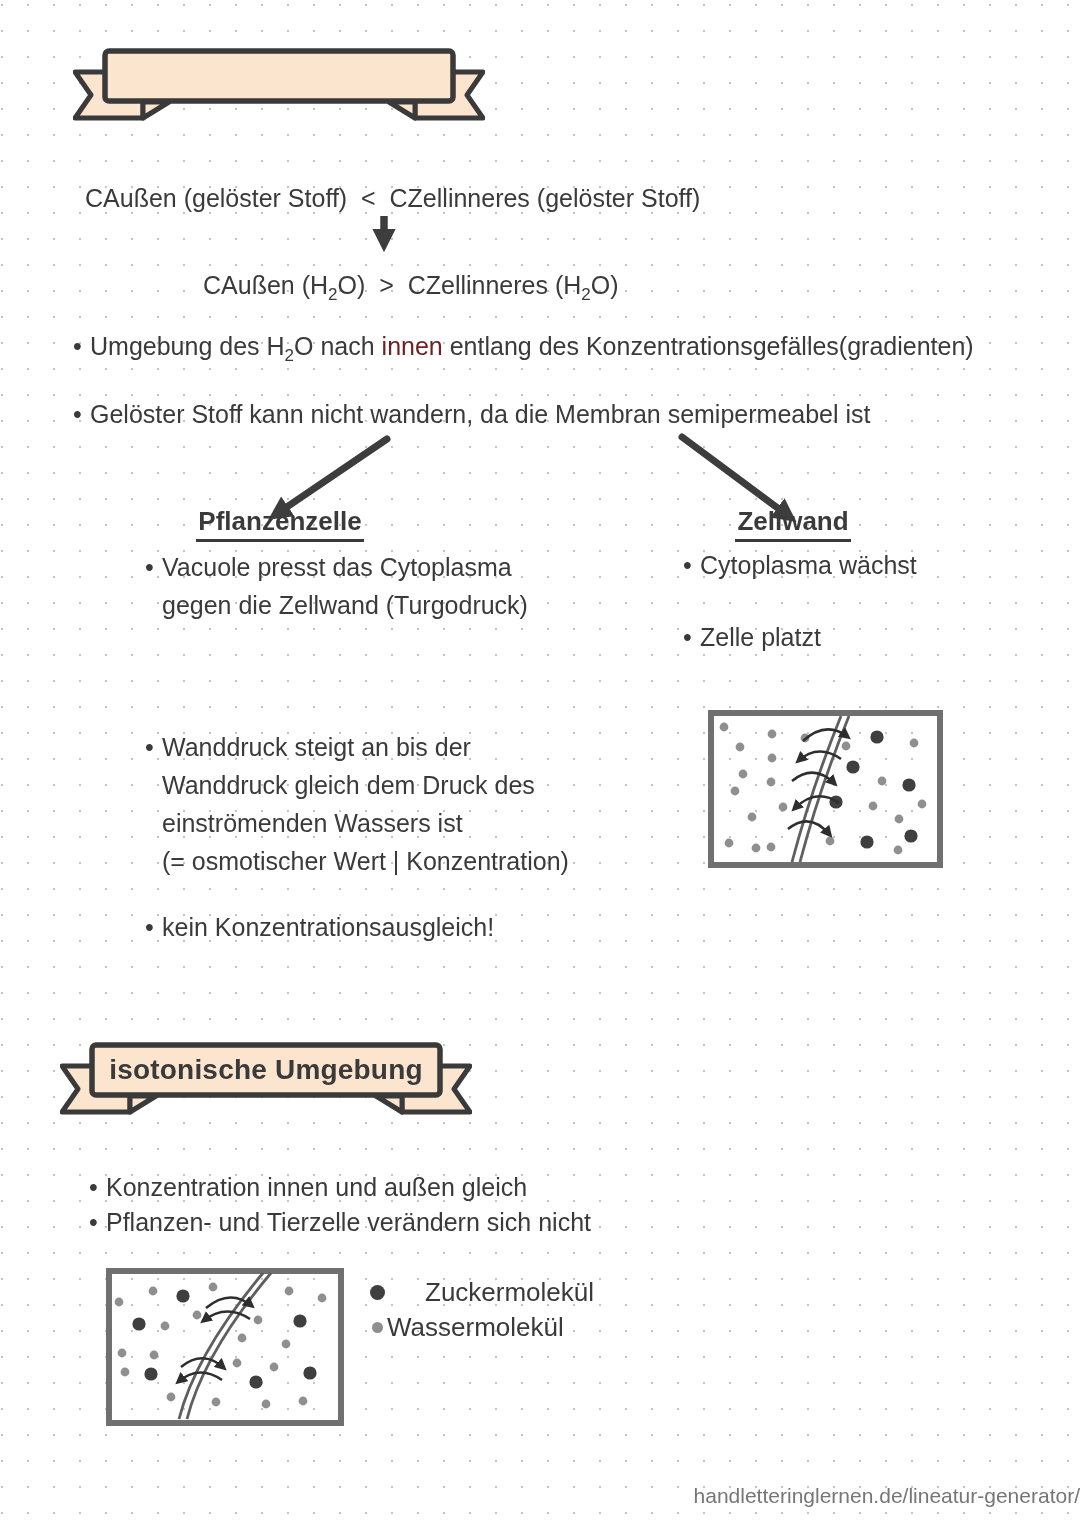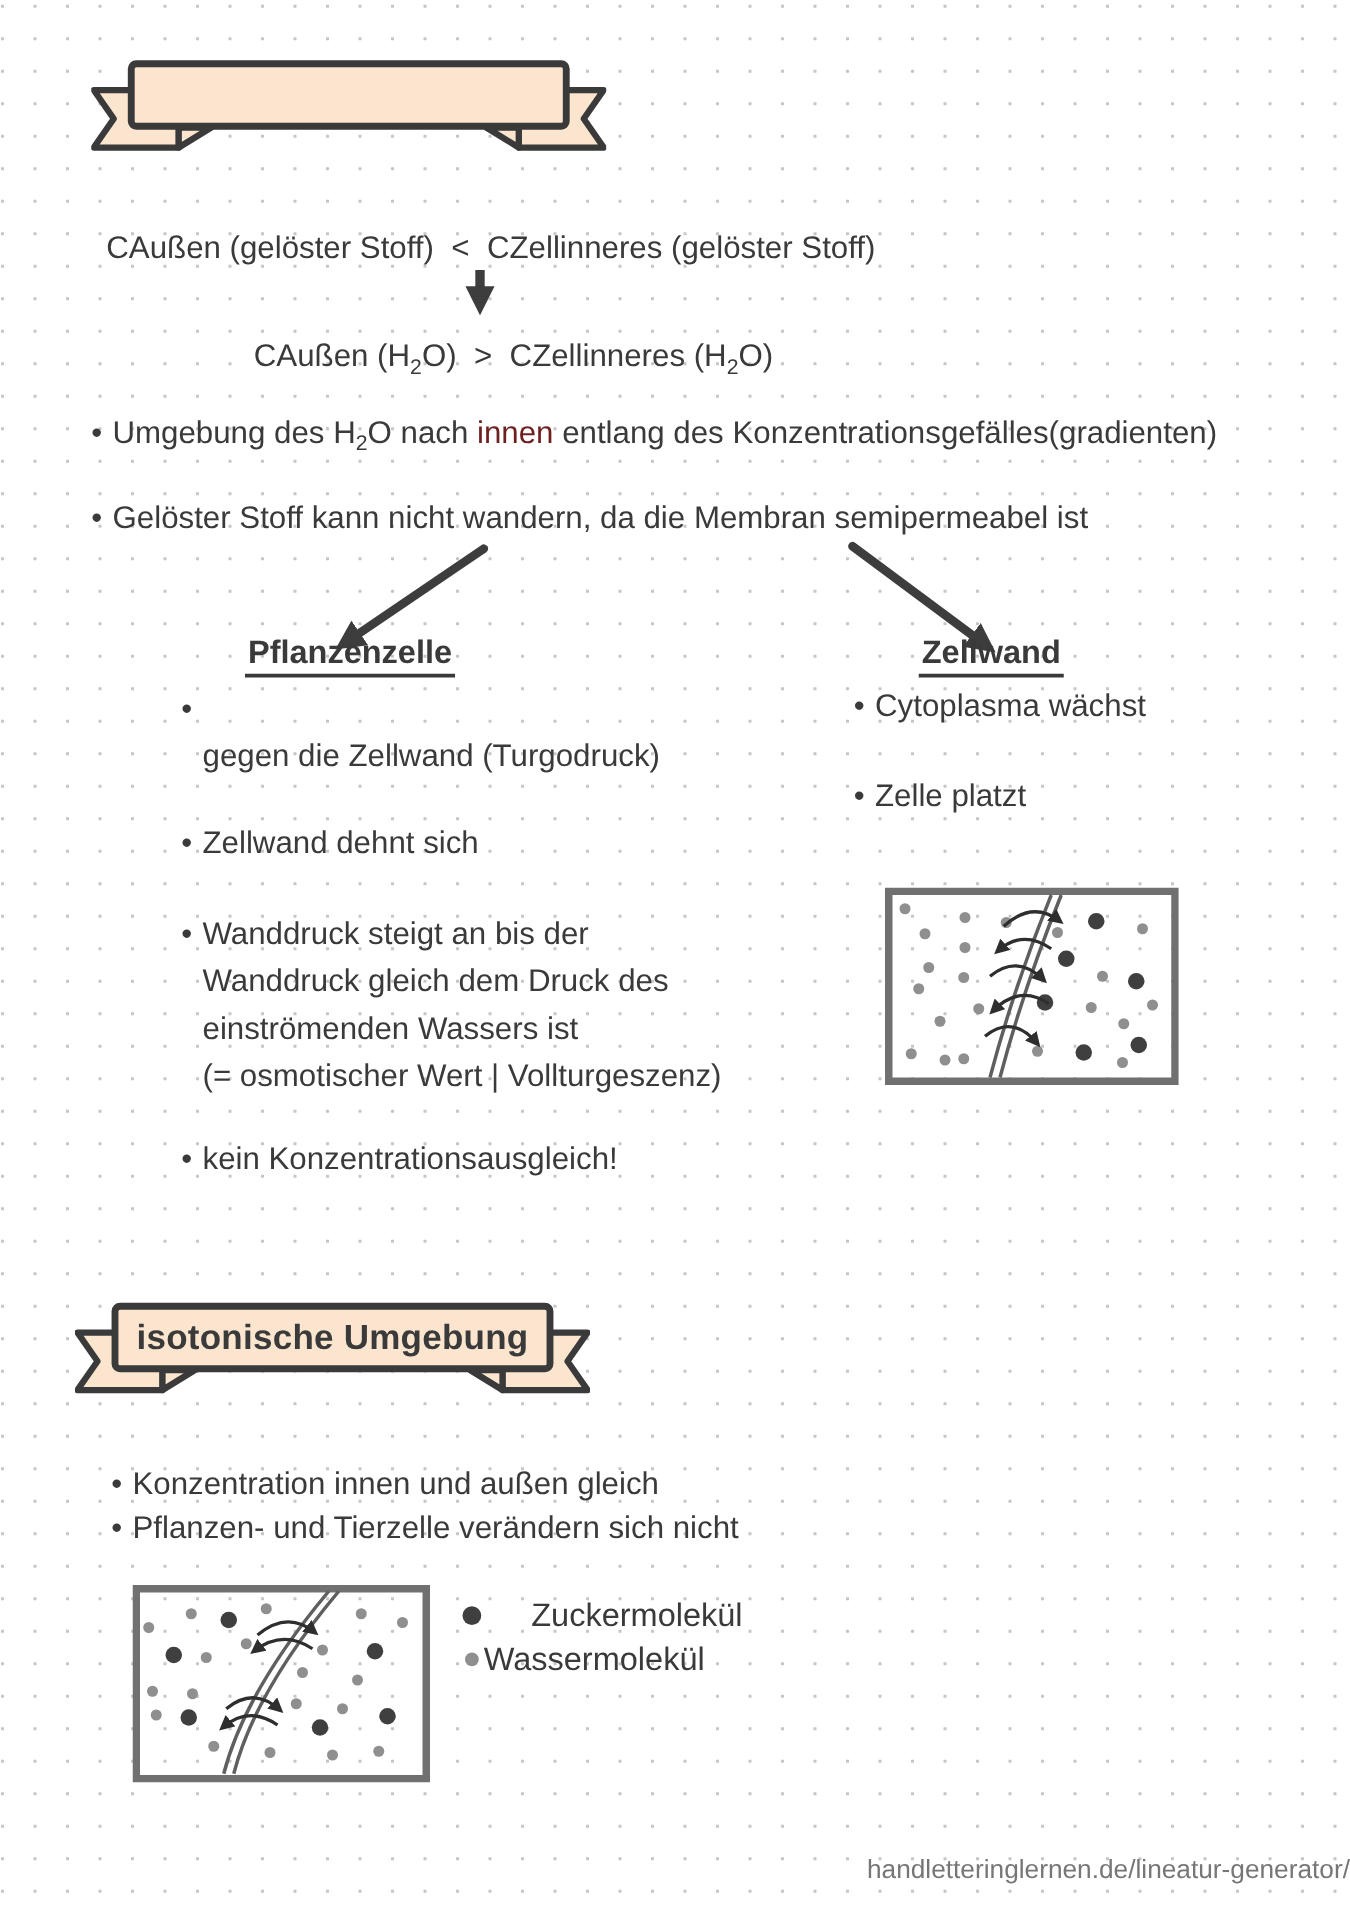--- a/index.html
+++ b/index.html
@@ -94,31 +94,30 @@
     </defs>
     <line class="big-arrow" x1="157" y1="14" x2="48" y2="88" marker-end="url(#mh-big)"></line>
     <line class="big-arrow" x1="452" y1="12" x2="557" y2="90" marker-end="url(#mh-big)"></line>
   </svg>
 
   <div class="col-title" style="left:180px;top:506px;width:200px;">
     <span>Pflanzenzelle</span>
   </div>
 
   <div class="bullet" style="left:140px;top:548px;width:480px;">
-    <br>
+    <span>Vacuole presst das Cytoplasma</span><br>
     <span>gegen die Zellwand (Turgodruck)</span>
   </div>
 
-  <div class="bullet tight" style="left:140px;top:658px;width:480px;">Zellwand dehnt sich</div>
 
   <div class="bullet" style="left:140px;top:728px;width:500px;">
     <span>Wanddruck steigt an bis der</span><br>
     <span>Wanddruck gleich dem Druck des</span><br>
     <span>einströmenden Wassers ist</span><br>
-    <span>(= osmotischer Wert | Vollturgeszenz)</span>
+    <span>(= osmotischer Wert | Konzentration)</span>
   </div>
 
   <div class="bullet tight" style="left:140px;top:911px;width:480px;">kein Konzentrationsausgleich!</div>
 
   <div class="col-title" style="left:703px;top:506px;width:180px;">
     <span>Zellwand</span>
   </div>
 
   <div class="bullet tight" style="left:678px;top:549px;width:300px;">Cytoplasma wächst</div>
 

